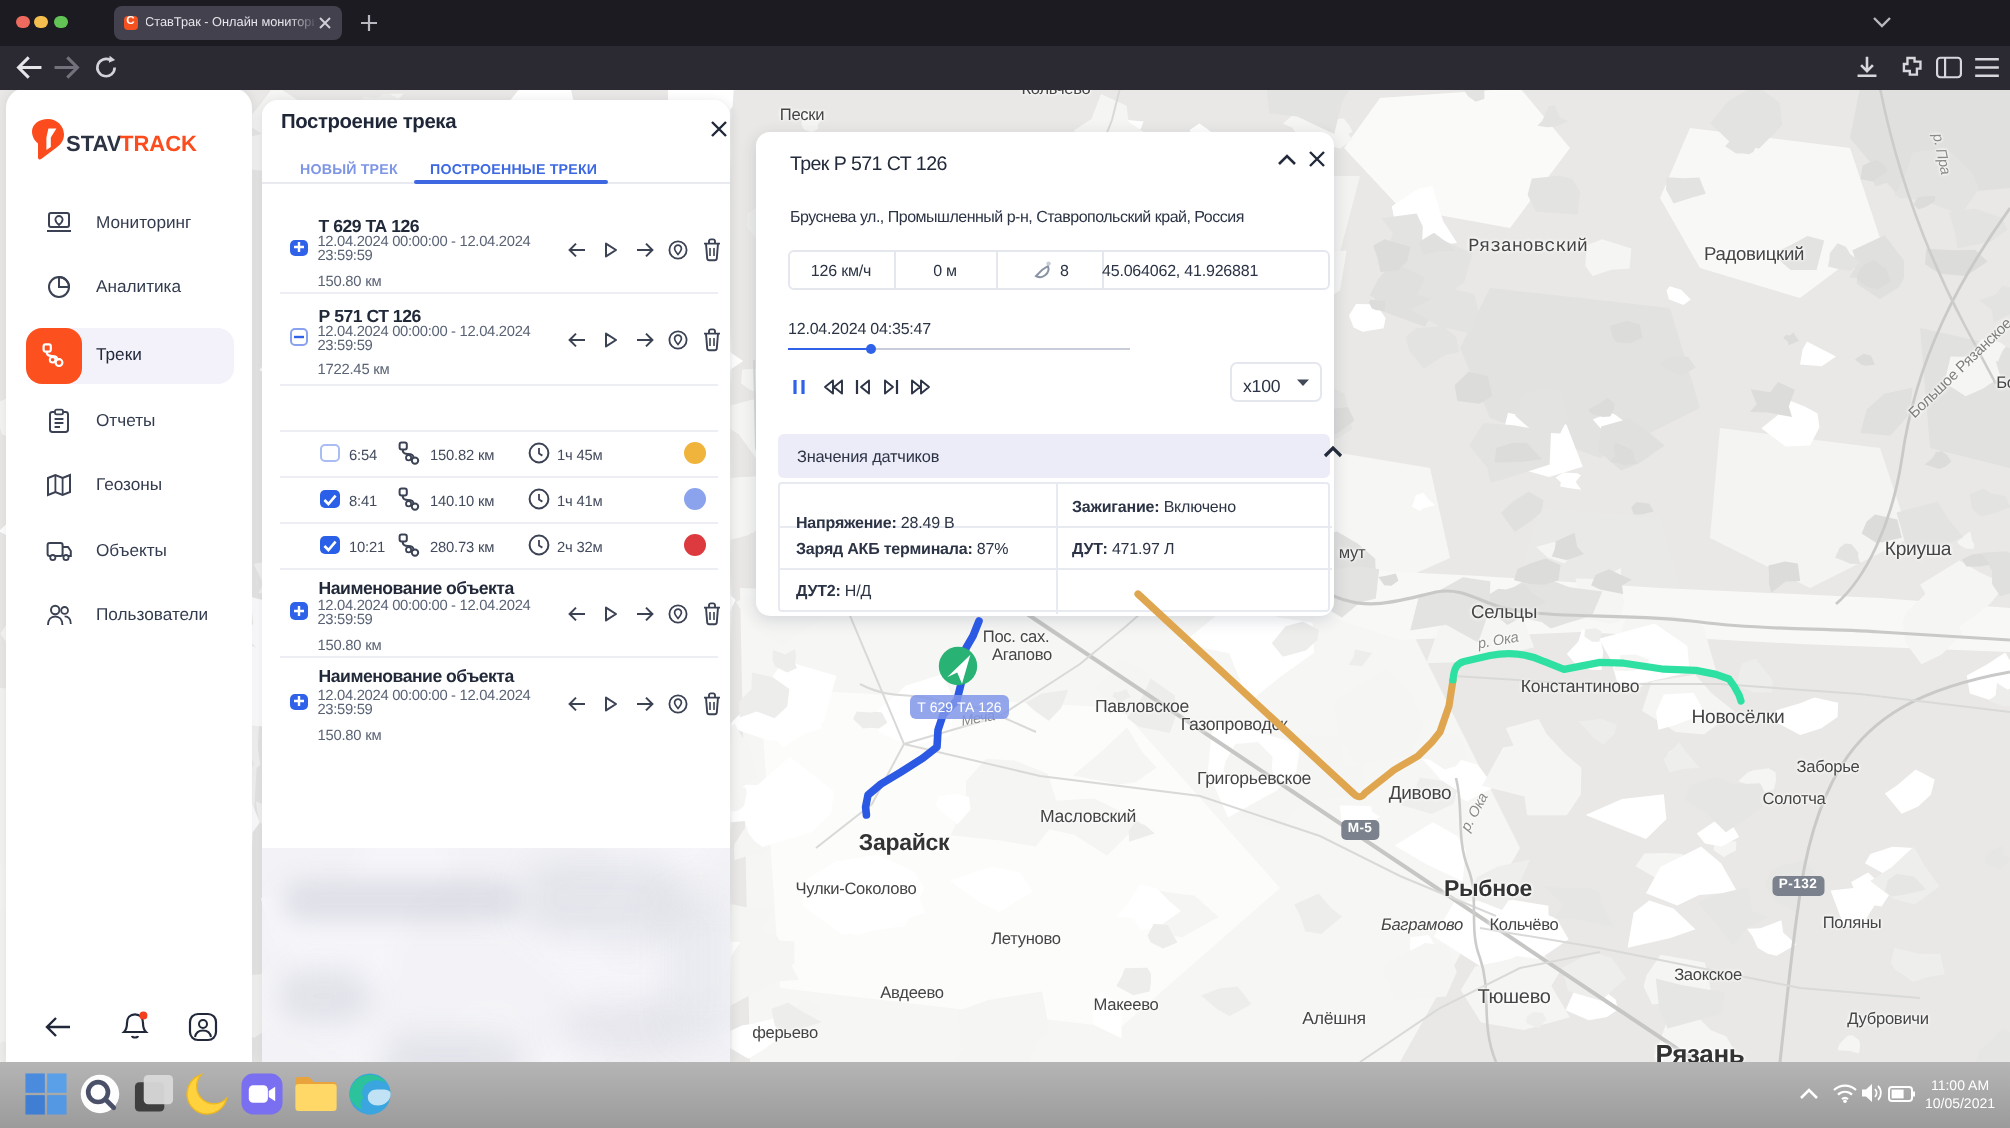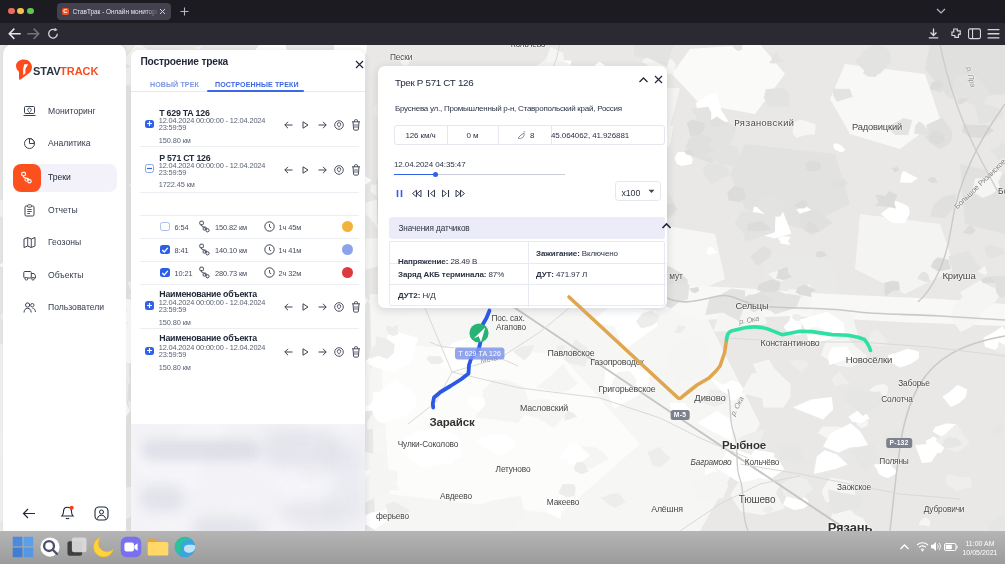--- a/index.html
+++ b/index.html
@@ -454,21 +454,21 @@
       <div class="ml" style="left:914px;top:383px;font-size:8.3px;">Заборье</div>
       <div class="ml" style="left:897px;top:399px;font-size:8.3px;">Солотча</div>
       <div class="ml" style="left:428px;top:444px;font-size:8.3px;">Чулки-Соколово</div>
       <div class="ml" style="left:513px;top:469px;font-size:8.3px;">Летуново</div>
       <div class="ml" style="left:456px;top:496px;font-size:8.3px;">Авдеево</div>
       <div class="ml" style="left:563px;top:502px;font-size:8.3px;">Макеево</div>
       <div class="ml" style="left:667px;top:509px;font-size:8.8px;">Алёшня</div>
       <div class="ml" style="left:757px;top:499px;font-size:10px;">Тюшево</div>
       <div class="ml" style="left:711px;top:462px;font-size:8.3px;font-style:italic;">Баграмово</div>
       <div class="ml" style="left:762px;top:462px;font-size:8.3px;">Кольчёво</div>
-      <div class="ml" style="left:894px;top:461px;font-size:8.3px;">Поляны</div>
+      <div class="ml" style="left:926px;top:461px;font-size:8.3px;">Поляны</div>
       <div class="ml" style="left:854px;top:487px;font-size:8.3px;">Заокское</div>
       <div class="ml" style="left:944px;top:509px;font-size:8.3px;">Дубровичи</div>
       <div class="ml" style="left:392.5px;top:516px;font-size:8.3px;">ферьево</div>
       <div class="ml" style="left:749px;top:320px;font-size:7.3px;transform:translate(-50%,-50%) rotate(-10deg);color:#8a8a88;font-style:italic;">р. Ока</div>
       <div class="ml" style="left:737px;top:406px;font-size:7.3px;transform:translate(-50%,-50%) rotate(-62deg);color:#8a8a88;font-style:italic;">р. Ока</div>
       <div class="ml" style="left:489px;top:359px;font-size:7.3px;transform:translate(-50%,-50%) rotate(-10deg);color:#8a8a88;font-style:italic;">Меча</div>
       <div class="ml" style="left:971px;top:77px;font-size:7.3px;transform:translate(-50%,-50%) rotate(78deg);color:#8a8a88;font-style:italic;">р. Пра</div>
       <div class="ml" style="left:980px;top:184px;font-size:7.6px;transform:translate(-50%,-50%) rotate(-44deg);color:#7e7e7c;">Большое Рязанское</div>
       <div class="ml" style="left:1003px;top:191px;font-size:8.3px;">Бо</div>
       <div class="ml mlb" style="left:452px;top:422px;">Зарайск</div>

